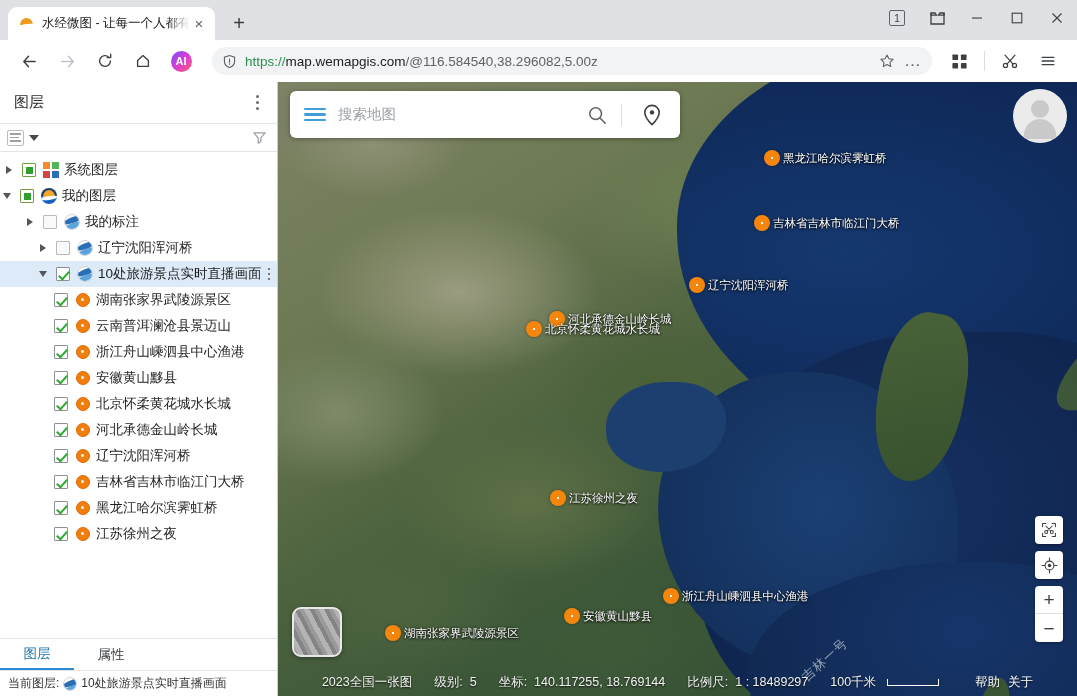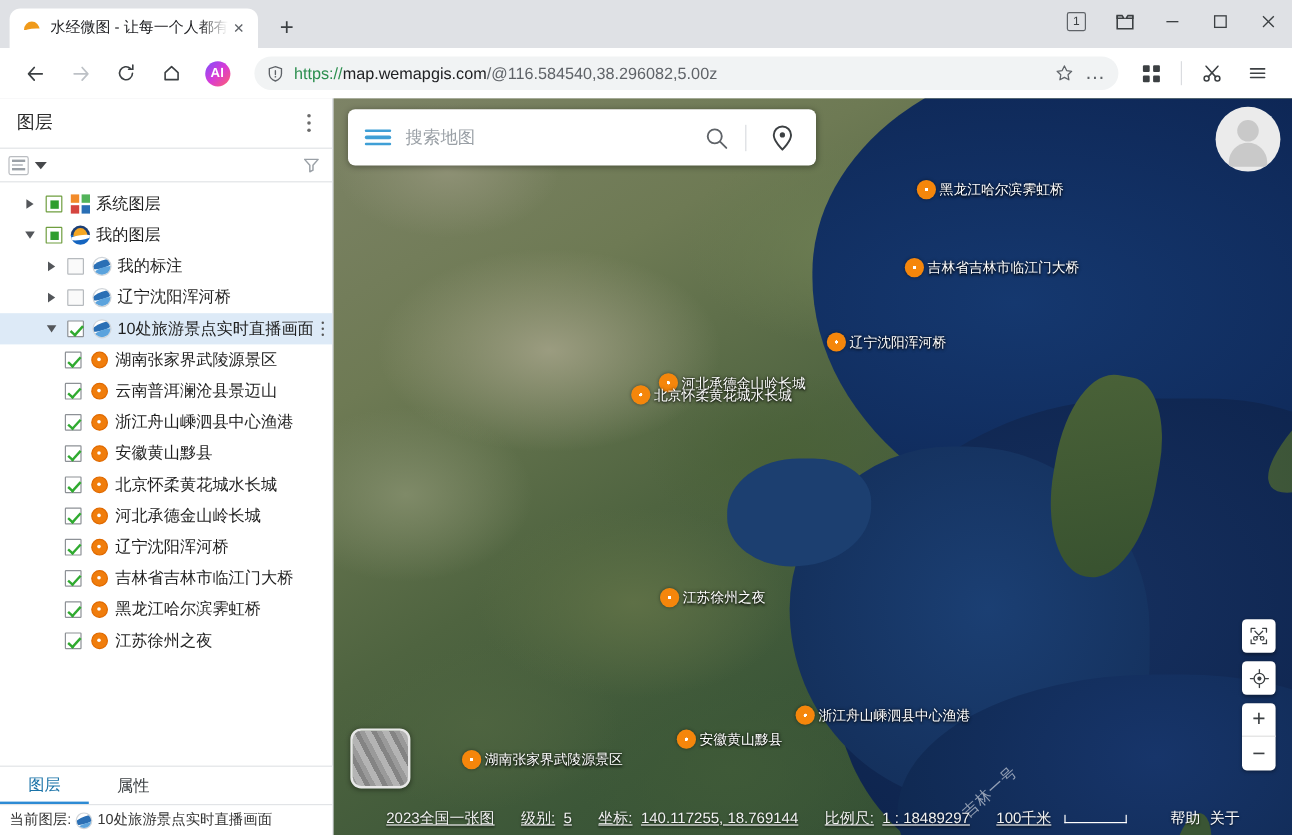--- a/index.html
+++ b/index.html
@@ -365,21 +365,21 @@
     font-size: 19px; color: #3c4043; line-height: 1;
   }
   .mapctl .zoomgrp div:first-child { border-bottom: 1px solid #e0e0e0; }
 
   .statusbar {
     position: absolute; left: 0; bottom: 0; width: 799px; height: 28px;
     display: flex; align-items: center; justify-content: center; gap: 22px;
     font-size: 12.5px; color: #f2f2f2;
     text-shadow: 0 1px 2px rgba(0,0,0,.8);
   }
-  .statusbar .grp { display: flex; align-items: center; gap: 7px; white-space: nowrap; text-decoration: underline; }
+  .statusbar .grp { display: flex; align-items: center; gap: 7px; white-space: nowrap; }
   .scale-bar {
     width: 52px; height: 7px; border: 1.5px solid #fff; border-top: none; margin-left: 4px;
   }
   .statusbar a { color: #fff; }
   .help-grp { display: flex; gap: 8px; margin-left: 14px; }
   svg { display: block; }
 </style>
 </head>
 <body>
 
@@ -507,48 +507,48 @@
       <span class="caret-dn"></span>
       <span class="tool-filter">
         <svg width="15" height="15" viewBox="0 0 16 16" fill="none" stroke="#9aa0a6" stroke-width="1.3" stroke-linejoin="round">
             <path d="M2 3 h12 l-4.6 5.3 v4.3 l-2.8 1.4 V8.3z"></path>
           </svg>
       </span>
     </div>
 
     <div class="tree">
 
-      <div class="row" style="padding-left:18px">
+      <div class="row" style="padding-left:2px">
         <span class="tw">
             <span class="arrow-r"></span>
           </span>
         <span class="cbx green-sq" style="margin-left:6px"></span>
         <span class="li-ico">
           <span class="sysico">
               <i style="background:#f28b2a"></i>
               <i style="background:#52b35a"></i>
               <i style="background:#d5453f"></i>
               <i style="background:#2a6fb5"></i>
             </span>
         </span>
         <span>系统图层</span>
       </div>
 
-      <div class="row" style="padding-left:18px">
+      <div class="row" style="">
         <span class="tw">
             <span class="arrow-d"></span>
           </span>
         <span class="cbx green-sq" style="margin-left:6px"></span>
         <span class="li-ico">
             <span class="mylayer-ico"></span>
           </span>
         <span>我的图层</span>
       </div>
 
-      <div class="row" style="padding-left:36px">
+      <div class="row" style="padding-left:23px">
         <span class="tw">
             <span class="arrow-r"></span>
           </span>
         <span class="cbx empty" style="margin-left:6px"></span>
         <span class="li-ico">
             <span class="globe"></span>
           </span>
         <span>我的标注</span>
       </div>
 

